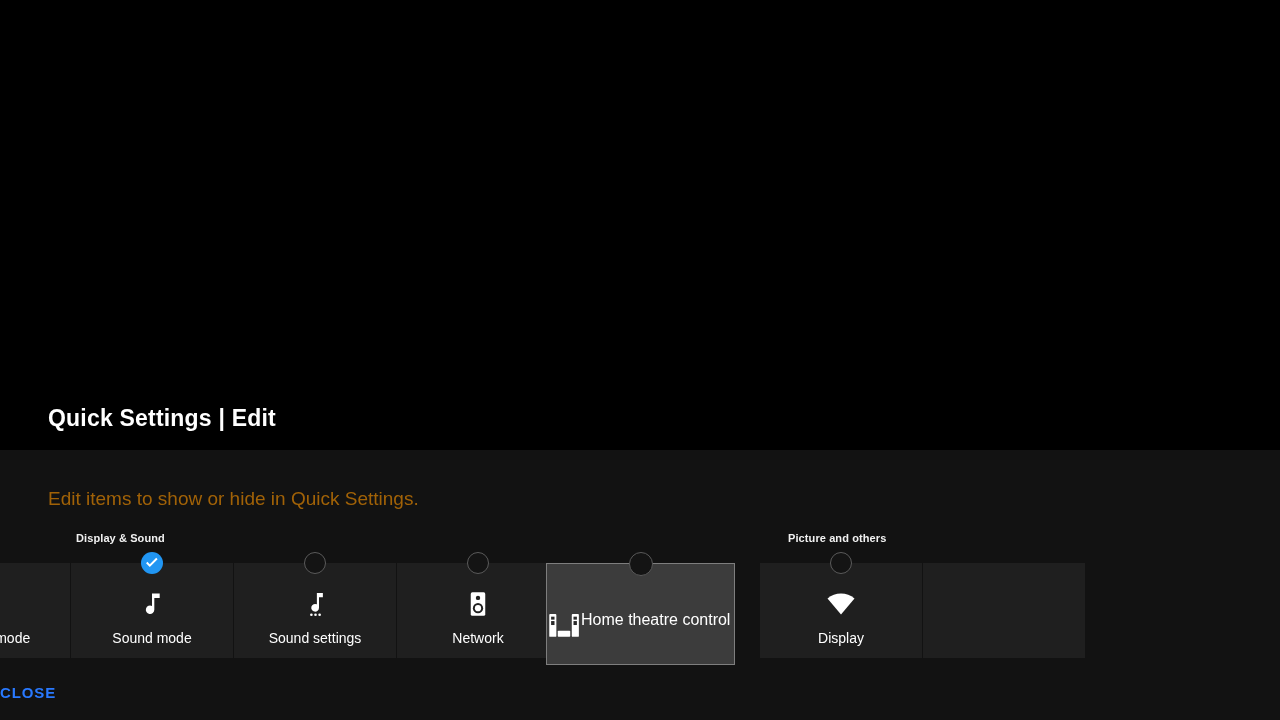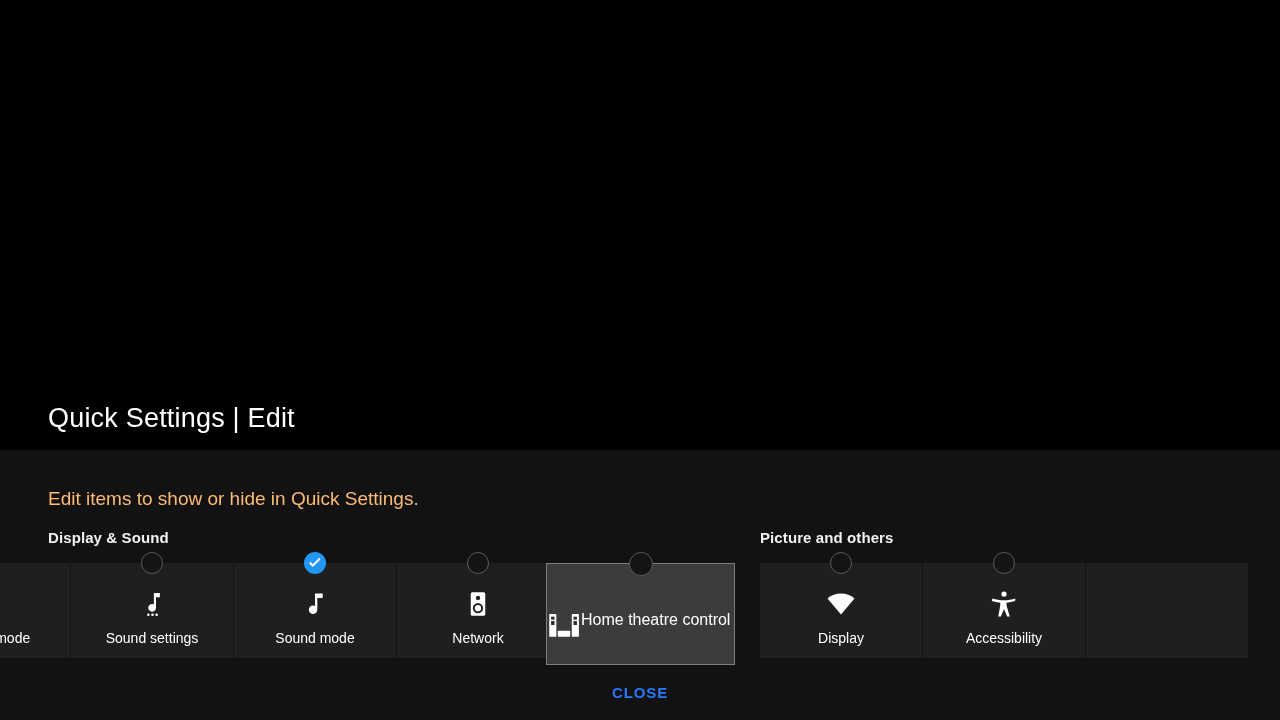--- a/index.html
+++ b/index.html
@@ -29,54 +29,55 @@
     width: 1280px;
     height: 450px;
     background: #000000;
   }
 
   
   .dialog-title {
     position: absolute;
     left: 48px;
     top: 400px;
-    font-size: 27px;
-    font-weight: normal;
+    font-size: 23px;
+    font-weight: bold;
     color: #ffffff;
     letter-spacing: 0.2px;
     line-height: 36px;
   }
 
   
   .sheet {
     position: absolute;
     left: 0;
     top: 450px;
     width: 1280px;
     height: 270px;
     background: #121212;
   }
 
   .sheet-desc {
     position: absolute;
     left: 48px;
     top: 36px;
     font-size: 19px;
-    color: #fdba74;
+    color: #a16207;
     line-height: 26px;
   }
 
   
   .section-header {
     position: absolute;
-    font-size: 15px;
+    font-size: 11px;
     font-weight: bold;
     color: #f1f1f1;
     line-height: 16px;
     letter-spacing: 0.1px;
+    margin-left: 28px;
   }
   .section-header.left  { left: 48px;  top: 80px; }
   .section-header.right { left: 760px; top: 80px; }
 
   
   .tile-row {
     position: absolute;
     top: 113px;
     height: 95px;
     display: flex;
@@ -165,21 +166,20 @@
     width: 24px;
     height: 24px;
   }
 
   
   .close-btn {
     position: absolute;
     left: 0;
     top: 682px;
     width: 1280px;
-    text-align: center;
     font-size: 15px;
     font-weight: bold;
     color: #2979ff;
     letter-spacing: 0.9px;
     line-height: 22px;
     cursor: pointer;
     z-index: 6;
   }
 </style>
 </head>
@@ -200,67 +200,59 @@
     <div class="section-header right">Picture and others</div>
 
     <div class="tile-row left-row" id="row-left">
         <div class="tile partial">
           <span class="tile-icon"><svg viewBox="0 0 24 24" fill="#ffffff" xmlns="http://www.w3.org/2000/svg">
               <rect x="7.3" y="2.4" width="9.4" height="14.4" rx="1" fill="#ffffff"></rect>
             </svg></span>
           <span class="tile-label">Picture mode</span>
         </div>
         <div class="tile">
-          <span class="marker unchecked"></span>
-          <span class="tile-icon"><svg viewBox="0 0 24 24" fill="#ffffff" xmlns="http://www.w3.org/2000/svg">
-              <path d="M13.5 3.2v9.05a3.1 3.1 0 1 0 1.7 2.77V6.6h3.1V3.2z"></path>
-              <circle cx="9.1" cy="20.6" r="1.05"></circle>
-              <circle cx="12.4" cy="20.6" r="1.05"></circle>
-              <circle cx="15.7" cy="20.6" r="1.05"></circle>
-            </svg></span>
-          <span class="tile-label">Sound settings</span>
-        </div>
-        <div class="tile">
           <span class="marker checked">
             <svg viewBox="0 0 24 24" width="100%" height="100%">
               <path d="M9.6 16.3 5.5 12.2l1.5-1.5 2.6 2.6 7-7 1.5 1.5z" fill="#ffffff"></path>
             </svg>
           </span>
           <span class="tile-icon"><svg viewBox="0 0 24 24" fill="#ffffff" xmlns="http://www.w3.org/2000/svg">
               <path d="M12 3.5v10.1a3.4 3.4 0 1 0 1.85 3.03V7.2h4.3V3.5z"></path>
             </svg></span>
           <span class="tile-label">Sound mode</span>
         </div>
         <div class="tile">
           <span class="marker unchecked"></span>
           <span class="tile-icon"><svg viewBox="0 0 24 24" fill="#ffffff" xmlns="http://www.w3.org/2000/svg">
+              <path d="M13.5 3.2v9.05a3.1 3.1 0 1 0 1.7 2.77V6.6h3.1V3.2z"></path>
+              <circle cx="9.1" cy="20.6" r="1.05"></circle>
+              <circle cx="12.4" cy="20.6" r="1.05"></circle>
+              <circle cx="15.7" cy="20.6" r="1.05"></circle>
+            </svg></span>
+          <span class="tile-label">Sound settings</span>
+        </div>
+        <div class="tile">
+          <span class="marker unchecked"></span>
+          <span class="tile-icon"><svg viewBox="0 0 24 24" fill="#ffffff" xmlns="http://www.w3.org/2000/svg">
               <rect x="6.2" y="2.6" width="11.6" height="18.8" rx="1.3" fill="#ffffff"></rect>
               <circle cx="12" cy="7.1" r="1.75" fill="#1f1f1f"></circle>
               <circle cx="12" cy="15.3" r="4.1" fill="#1f1f1f"></circle>
               <circle cx="12" cy="15.3" r="2.5" fill="#ffffff"></circle>
             </svg></span>
           <span class="tile-label">Network</span>
         </div>
         <div class="tile" style="background: transparent;"></div>
       </div>
     <div class="tile-row right-row" id="row-right">
         <div class="tile">
           <span class="marker unchecked"></span>
           <span class="tile-icon"><svg viewBox="0 0 24 24" fill="#ffffff" xmlns="http://www.w3.org/2000/svg">
               <path d="M12 20.4 1.2 7.6a16.7 16.7 0 0 1 21.6 0z"></path>
             </svg></span>
           <span class="tile-label">Display</span>
-        </div>
-        <div class="tile">
-          <span class="marker unchecked"></span>
-          <span class="tile-icon"><svg viewBox="0 0 24 24" fill="#ffffff" xmlns="http://www.w3.org/2000/svg">
-              <circle cx="12" cy="4.0" r="2.1"></circle>
-              <path d="M21.2 7.6c-2.8.9-5.9 1.4-9.2 1.4s-6.4-.5-9.2-1.4l-.6 1.9c2.1.7 4.4 1.2 6.8 1.4v2.3L7.4 22h2.1l2.5-6.1L14.5 22h2.1l-2.6-8.8v-2.3c2.4-.2 4.7-.7 6.8-1.4z"></path>
-            </svg></span>
-          <span class="tile-label">Accessibility</span>
         </div>
         <div class="tile partial">
           <span class="tile-label"></span>
         </div>
       </div>
 
   </div>
 
   <div class="focus-tile" id="focus-tile">
       <span class="marker unchecked"></span>

